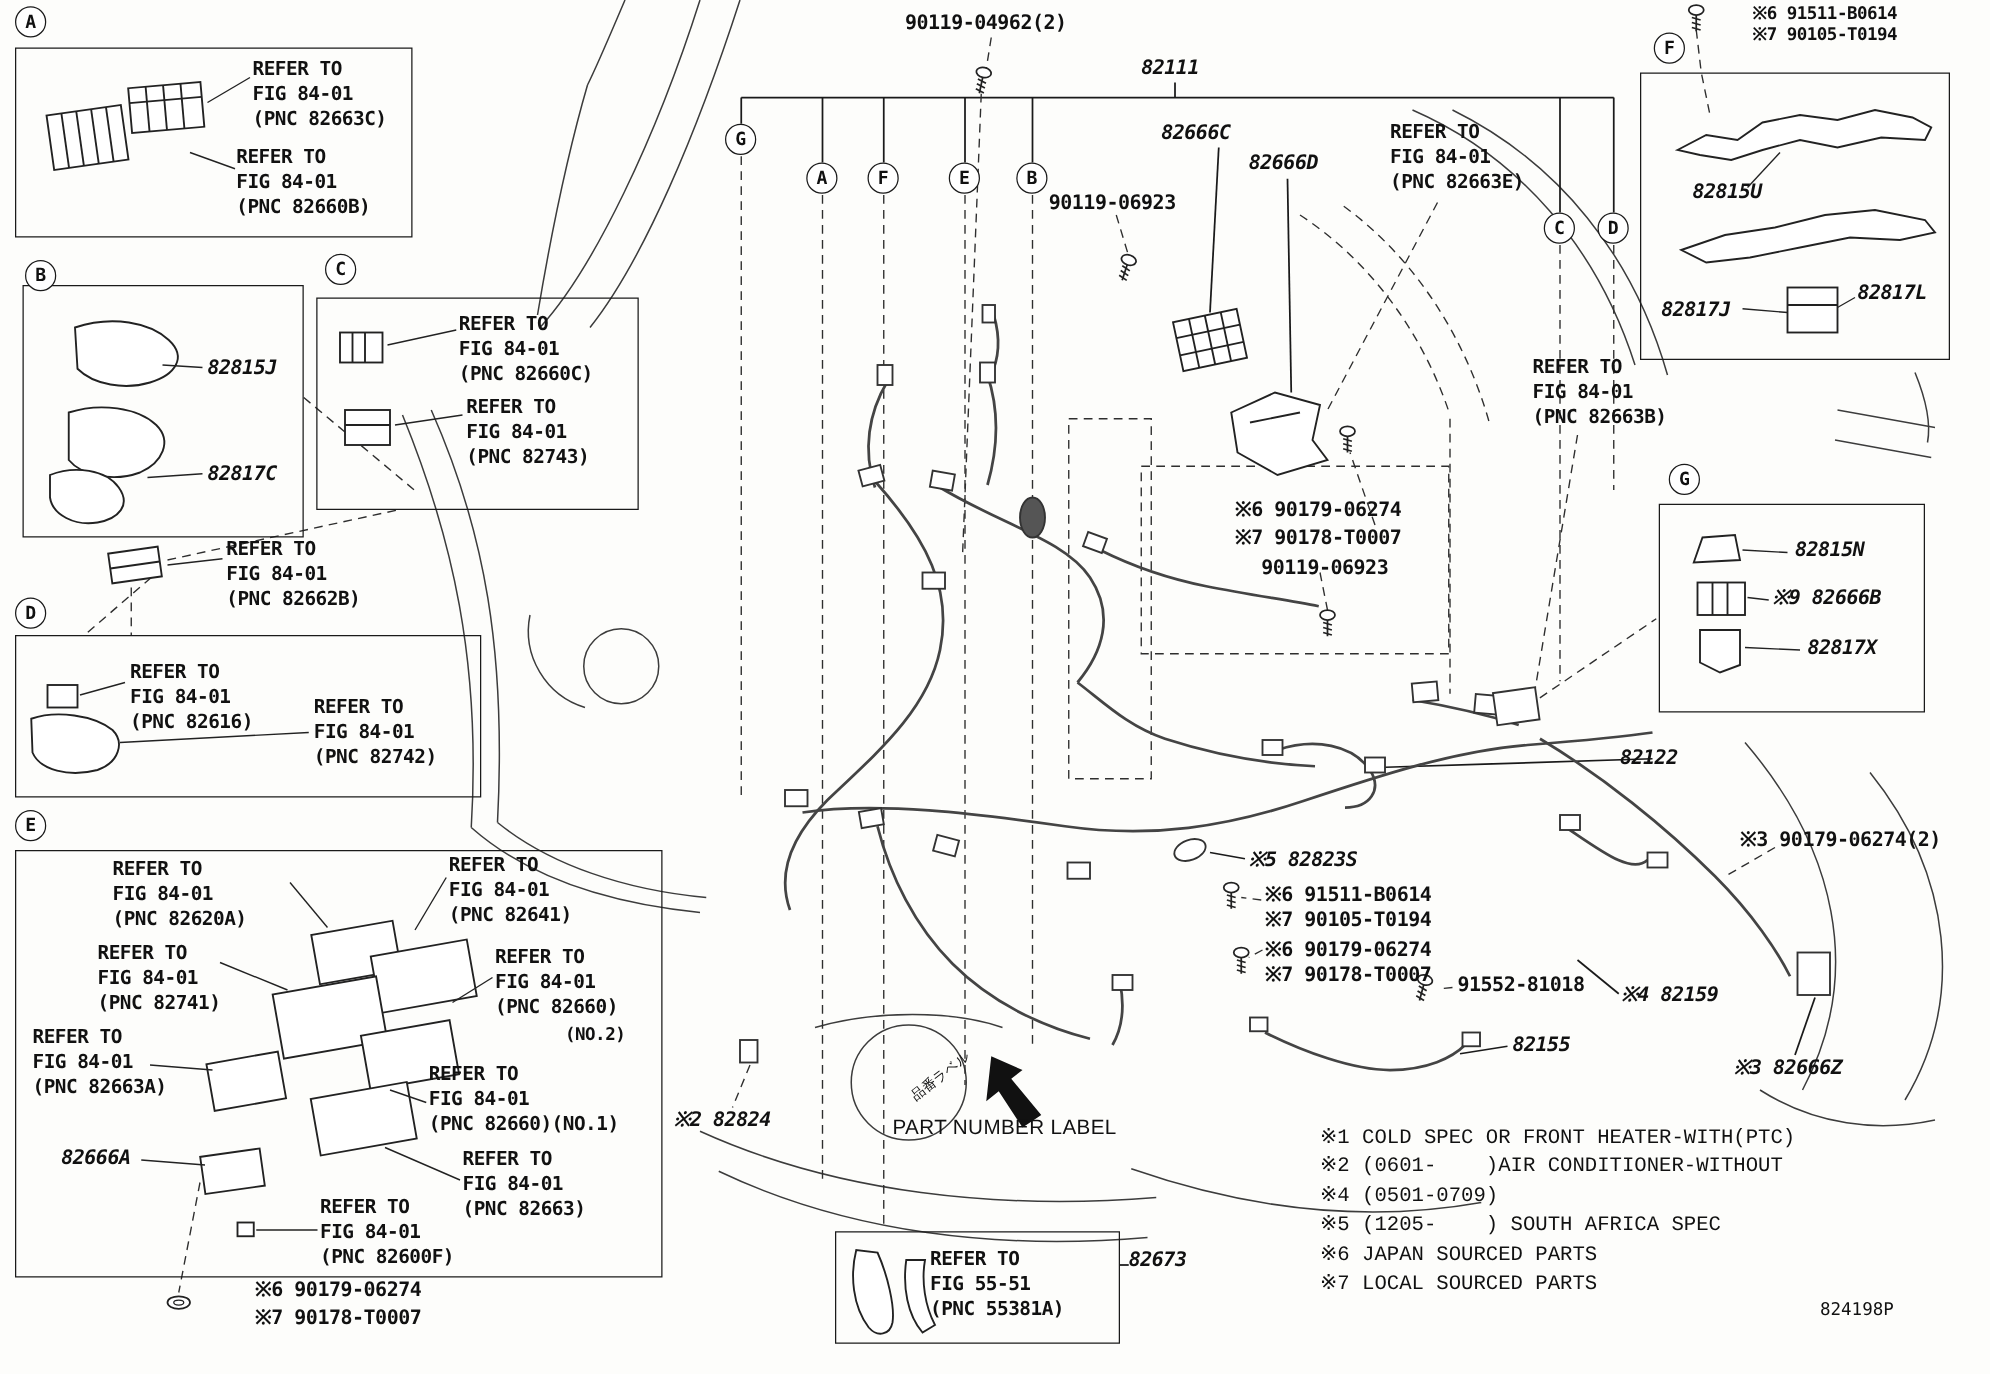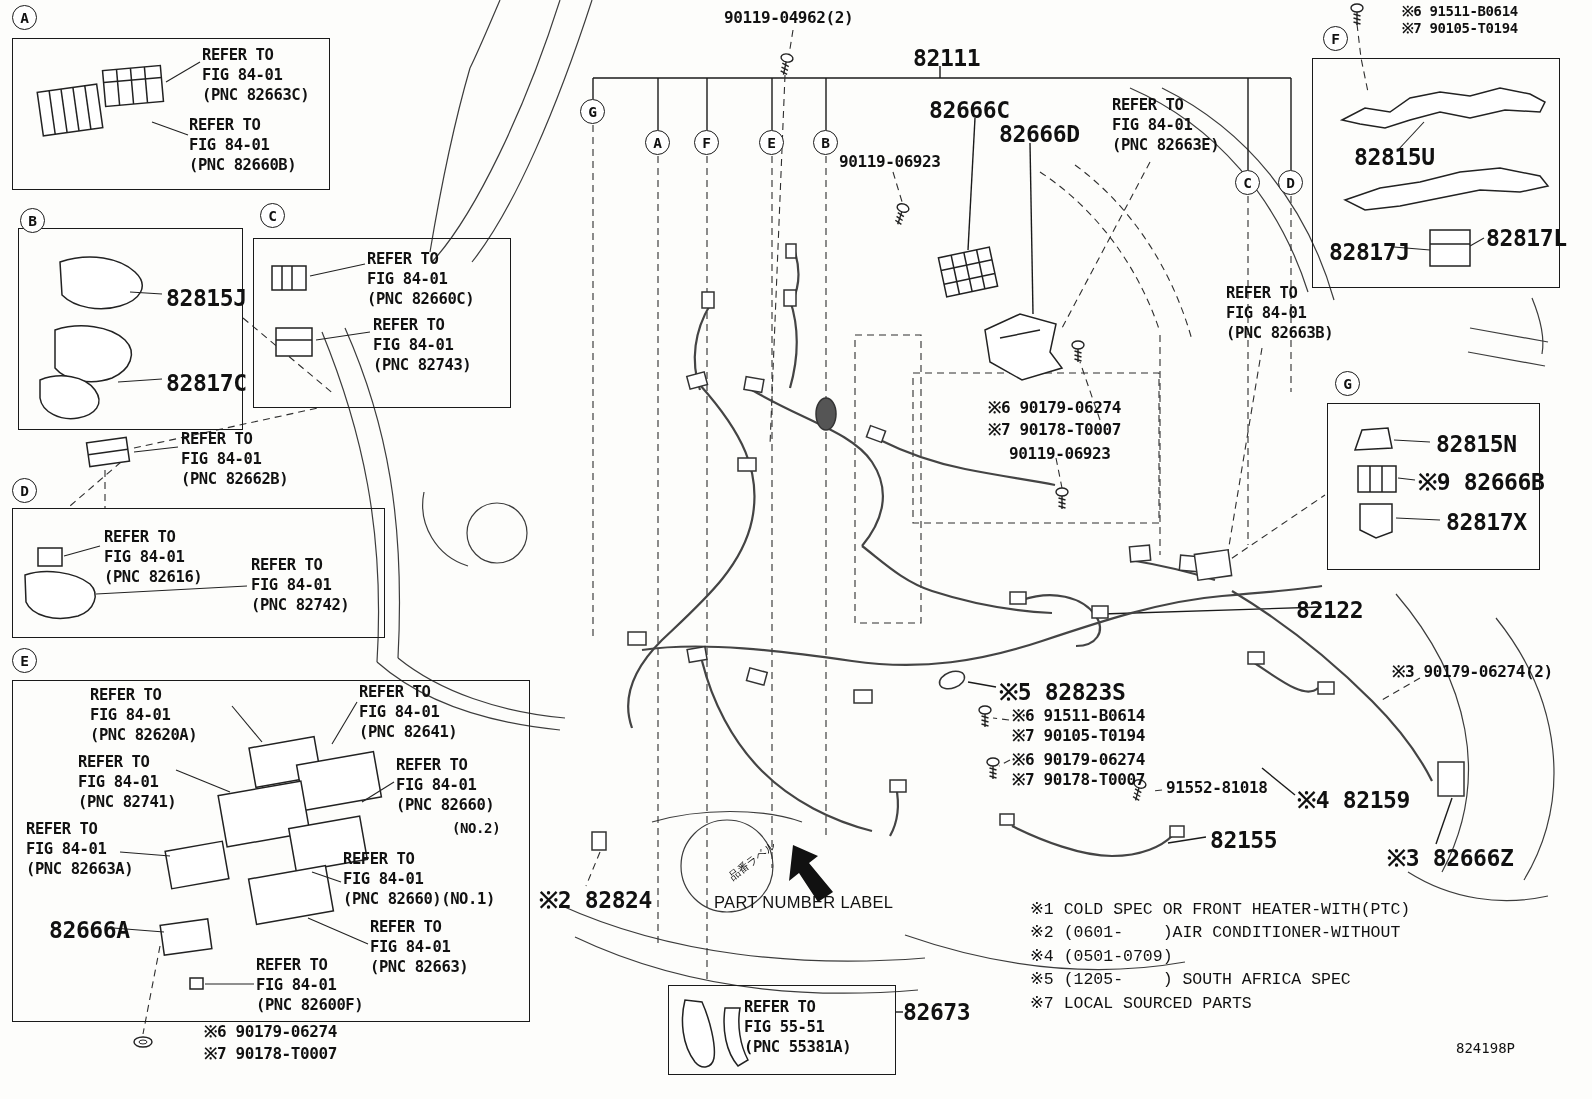--- a/index.html
+++ b/index.html
@@ -17,29 +17,29 @@
     position: absolute; width: 25px; height: 25px; z-index: 3;
     border: 1.8px solid #1a1a1a; border-radius: 50%; background: #fff;
     display: flex; align-items: center; justify-content: center;
     font-size: 14.5px; font-weight: 700;
   }
   .lbl {
     position: absolute; z-index: 4;
     font-weight: 700; font-size: 15.5px; line-height: 1.28;
     letter-spacing: -0.4px; white-space: pre-line;
   }
-  .pn  { font-size: 23px; white-space: pre; }
+  .pn  { font-size: 16px; white-space: pre; font-style: italic; }
   .mid { font-size: 16px;   white-space: pre; }
   .sm  { font-size: 14px;   white-space: pre; }
   .plain { font-family: "Liberation Sans", sans-serif; font-weight: 400; font-size: 16.5px; letter-spacing: 0.3px; }
   .jp { transform: rotate(-38deg); transform-origin: left bottom; font-size: 11px; font-weight: 400; letter-spacing: 0; }
   .notes { position: absolute; left: 1030px; top: 898px; z-index: 4; }
   .notes .note {
     font-family: "Liberation Mono", "DejaVu Sans", monospace;
-    font-size: 16.5px; font-weight: 400; line-height: 1.42; white-space: pre;
+    font-size: 16.5px; font-weight: 400; line-height: 1.42; white-space: pre; margin-left: 26px;
   }
   .diagram-id { position: absolute; left: 1456px; top: 1040px; font-size: 14px; font-weight: 400; z-index: 4; }
 </style>
 </head>
 <body>
 
 <div id="canvas">
 
   <svg class="art" width="1592" height="1099" viewBox="0 0 1592 1099">
     <defs>
@@ -433,17 +433,18 @@
   <div class="lbl pn" style="left:903px;top:998px">82673</div>
   <div class="lbl" style="left:744px;top:998px">REFER TO
 FIG 55-51
 (PNC 55381A)</div>
 
   <div class="notes">
     <div class="note">※1 COLD SPEC OR FRONT HEATER-WITH(PTC)</div>
     <div class="note">※2 (0601-    )AIR CONDITIONER-WITHOUT</div>
     <div class="note">※4 (0501-0709)</div>
     <div class="note">※5 (1205-    ) SOUTH AFRICA SPEC</div>
+    <div class="note">※6 JAPAN SOURCED PARTS</div>
     <div class="note">※7 LOCAL SOURCED PARTS</div>
   </div>
 
   <div class="diagram-id">824198P</div>
 </div>
 
 </body></html>

